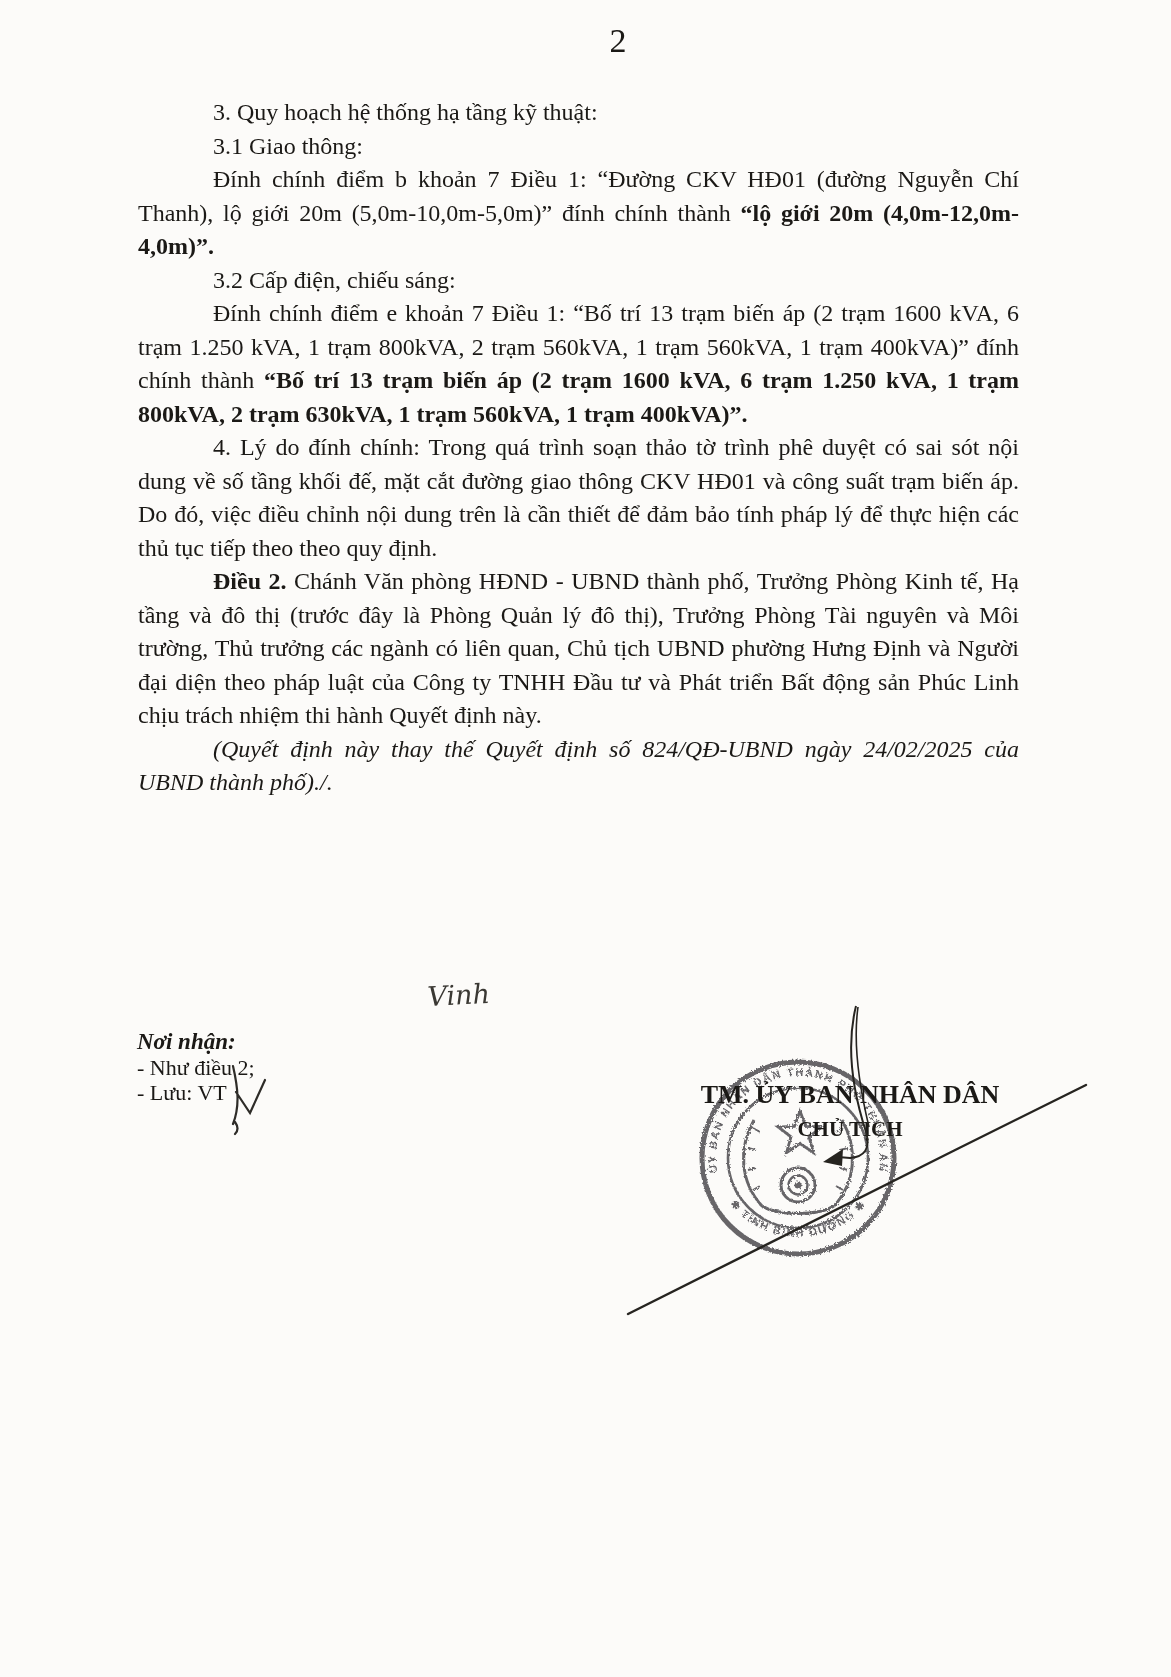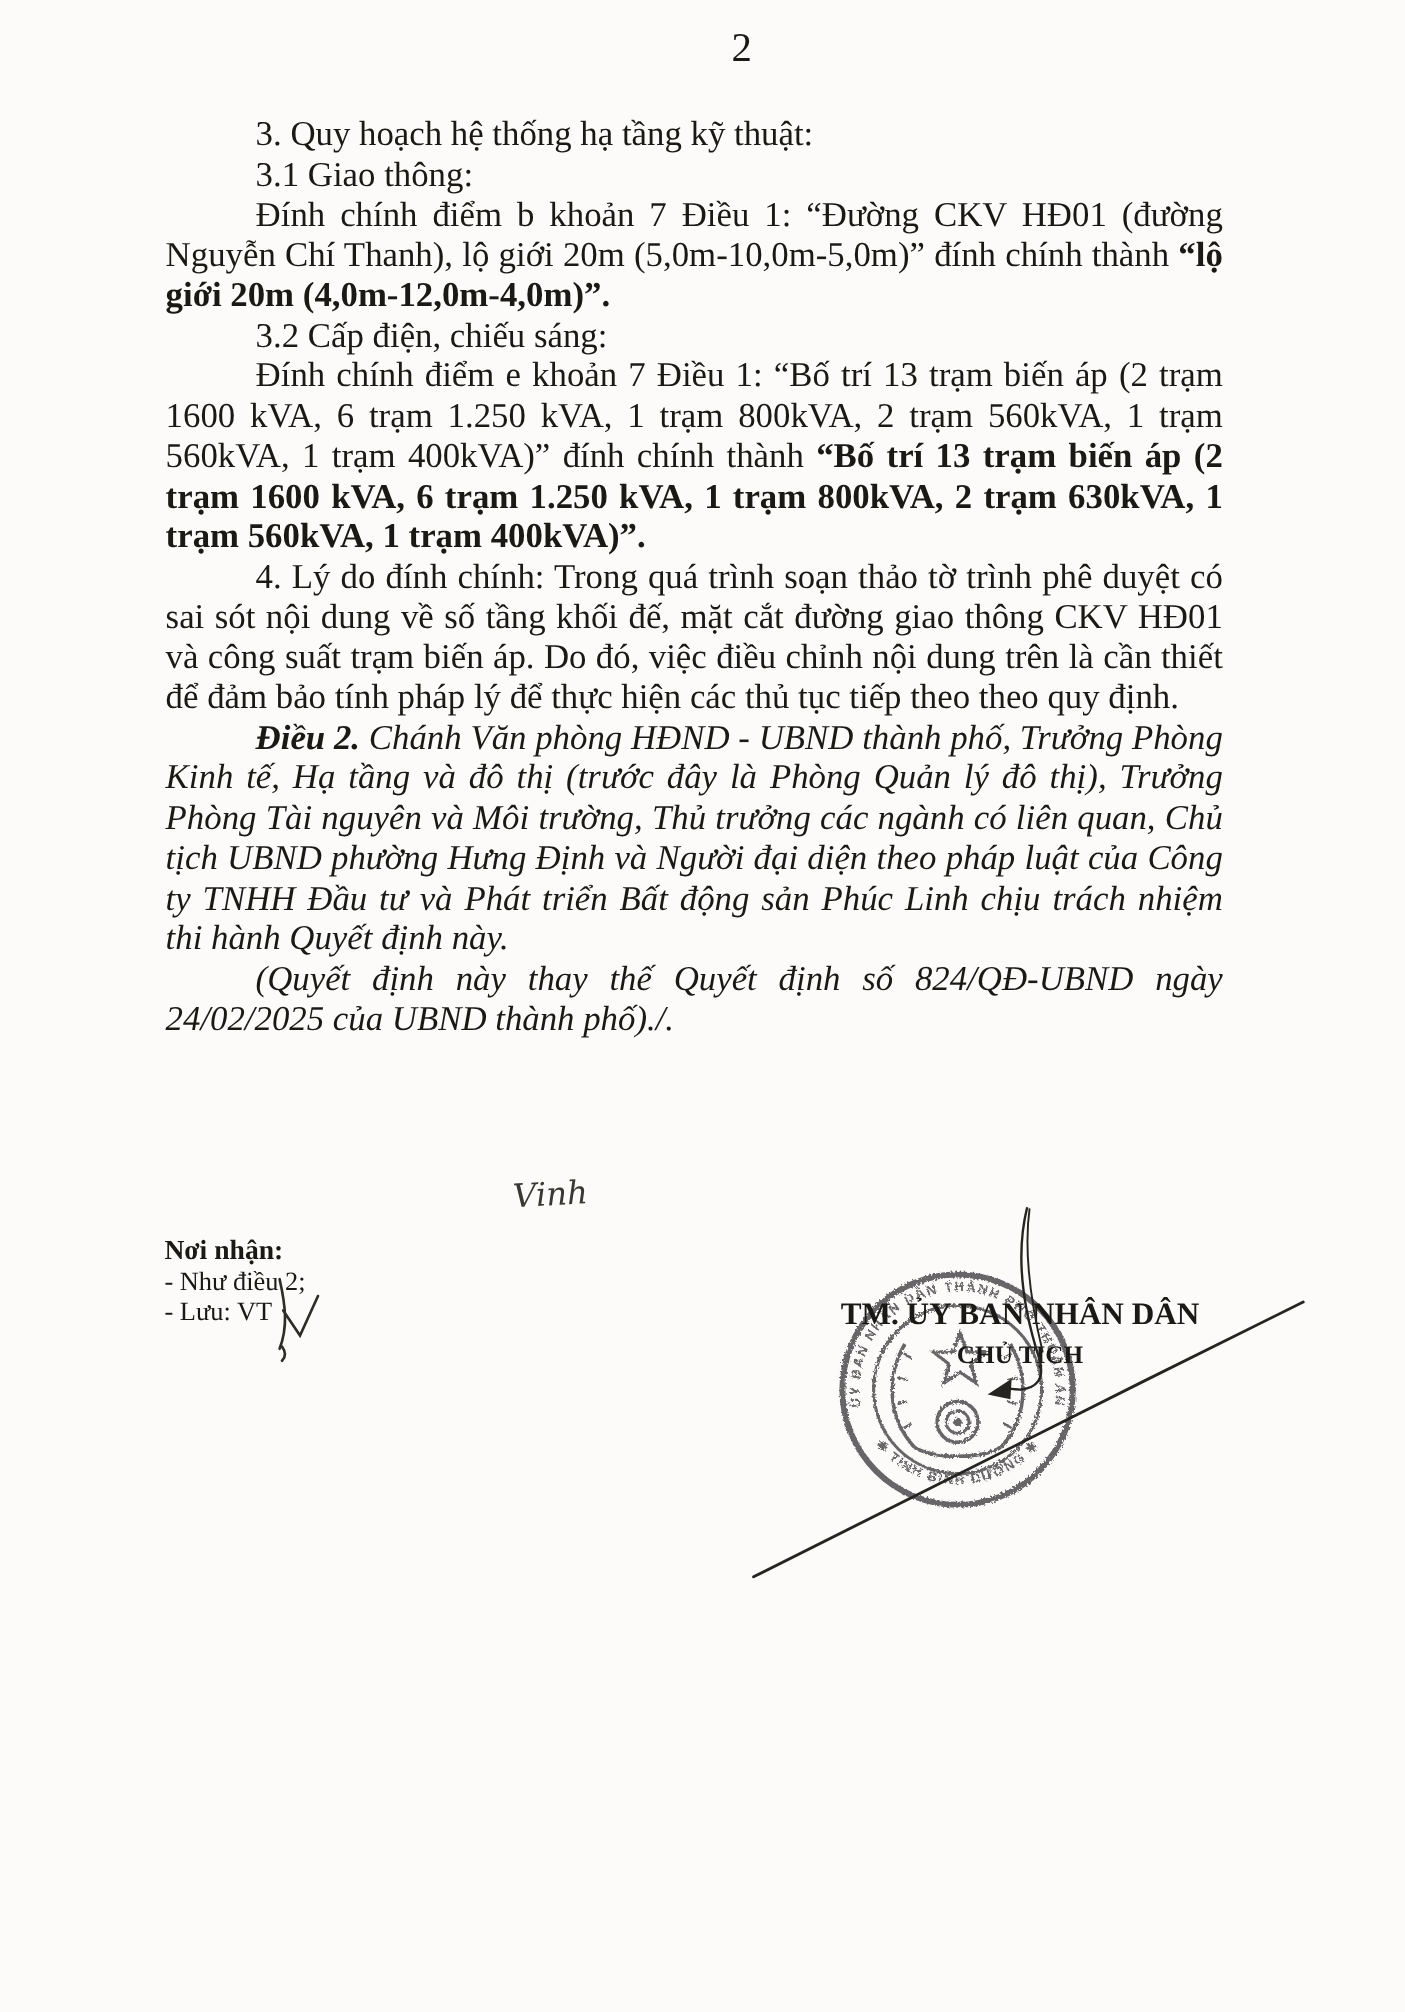--- a/index.html
+++ b/index.html
@@ -9,39 +9,39 @@
     font-family:"Liberation Serif","DejaVu Serif",serif;
     color:#1b1916;
   }
   .page{position:absolute;inset:0;}
   .pagenum{
     position:absolute;top:22px;left:598px;width:40px;
     font-size:34px;text-align:center;
   }
   .doc-body{
     position:absolute;left:138px;top:96px;width:881px;
-    font-size:29px;line-height:33.5px;
+    font-size:24px;line-height:33.5px;
     text-align:justify;
   }
   .doc-body .blk{margin:0;padding:0;}
   .indent{text-indent:75px;}
   .h31{margin-top:10px;}
   .p31{margin-top:11px;font-family:Liberation Serif, serif;}
   .h32{margin-top:21px;}
   .p32{margin-top:10px;}
   .p4{margin-top:15px;}
   .p5{margin-top:16px;}
-  .dieu2{margin-top:16px;font-style:italic;}
+  .dieu2{margin-top:16px;}
   .note{margin-top:10px;font-style:italic;}
   b{font-weight:bold;}
   .recipients{
     position:absolute;left:137px;top:1029px;
     font-size:22px;line-height:25.5px;
   }
-  .recipients .label{font-weight:bold;font-size:23px;}
+  .recipients .label{font-weight:bold;font-style:italic;font-size:23px;}
   .sig-head{
     position:absolute;left:630px;top:1078px;width:440px;
     text-align:center;z-index:3;
   }
   .sig-org{font-weight:bold;font-size:26px;line-height:34px;}
   .sig-title{font-weight:bold;font-size:21px;line-height:34px;}
   .sig-name{
     position:absolute;left:648px;top:1245px;width:420px;text-align:center;
     font-weight:bold;font-size:28px;z-index:3;
   }

